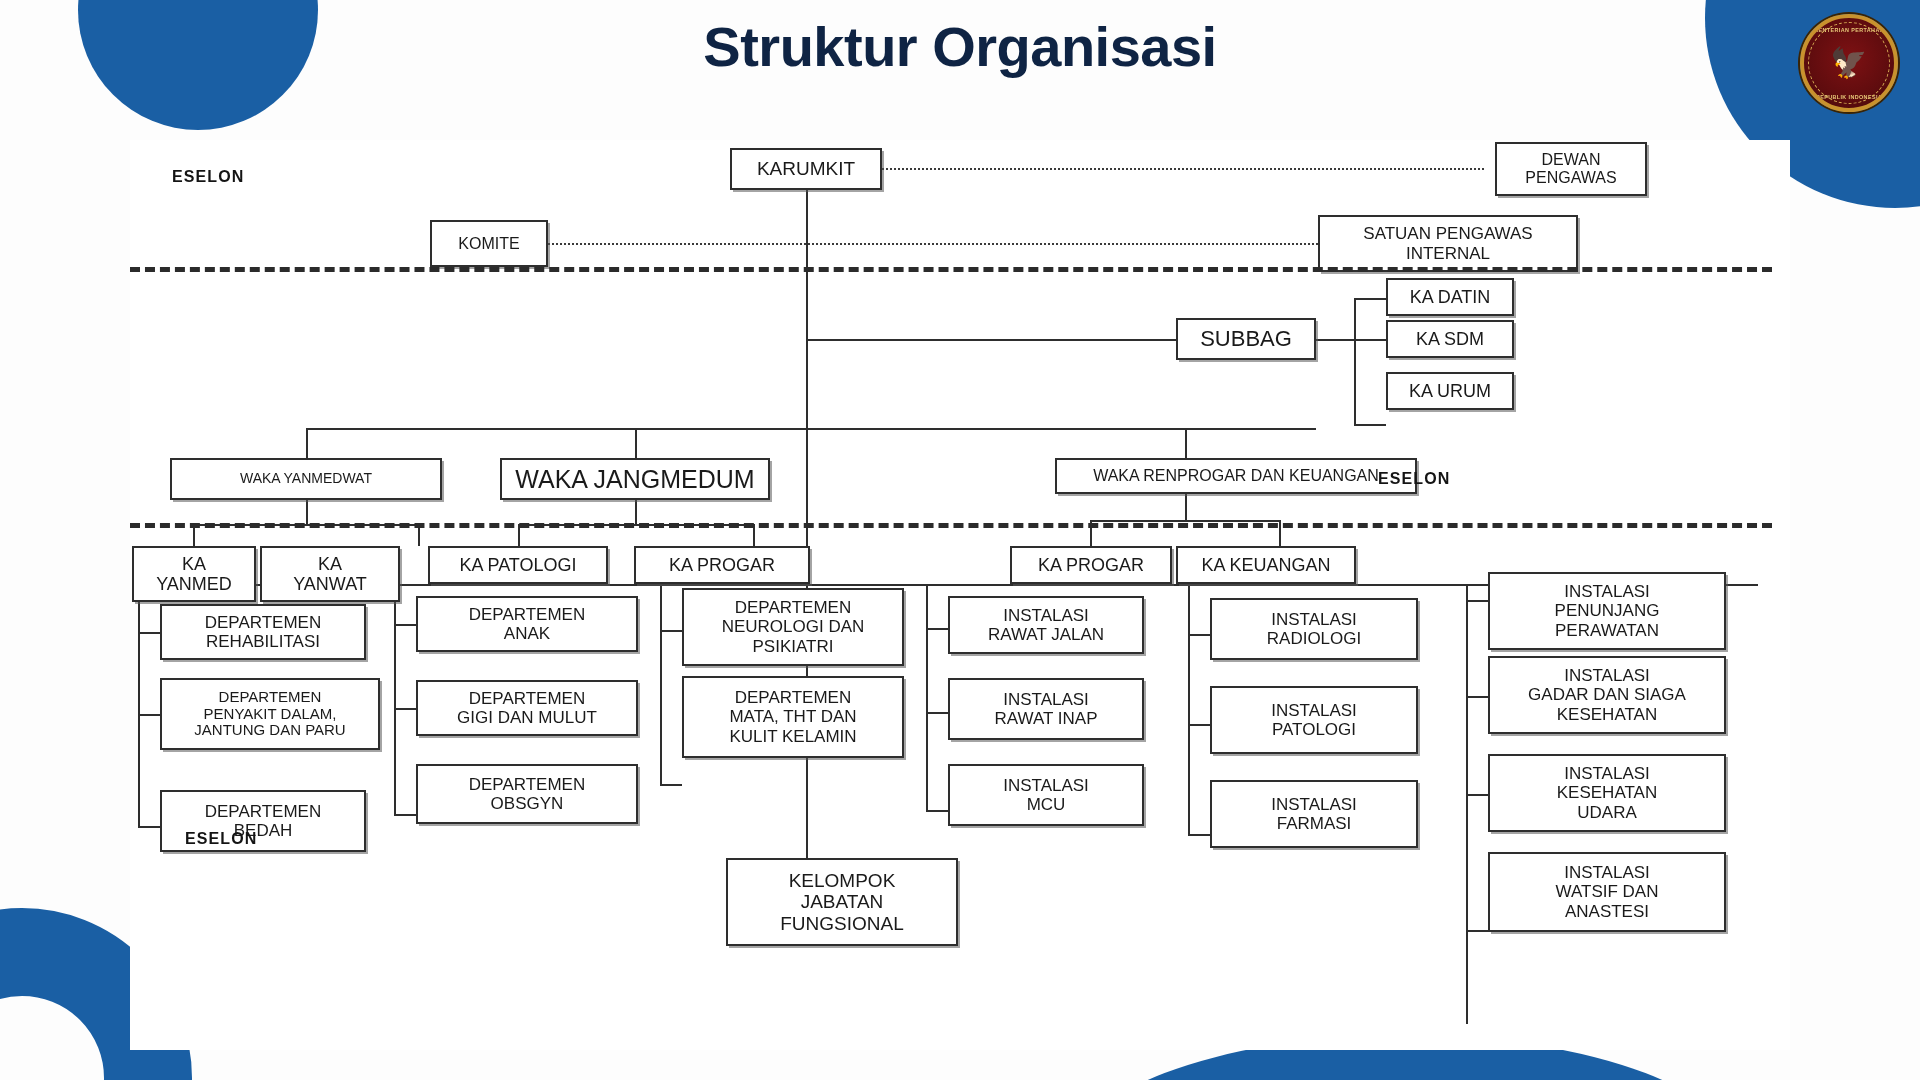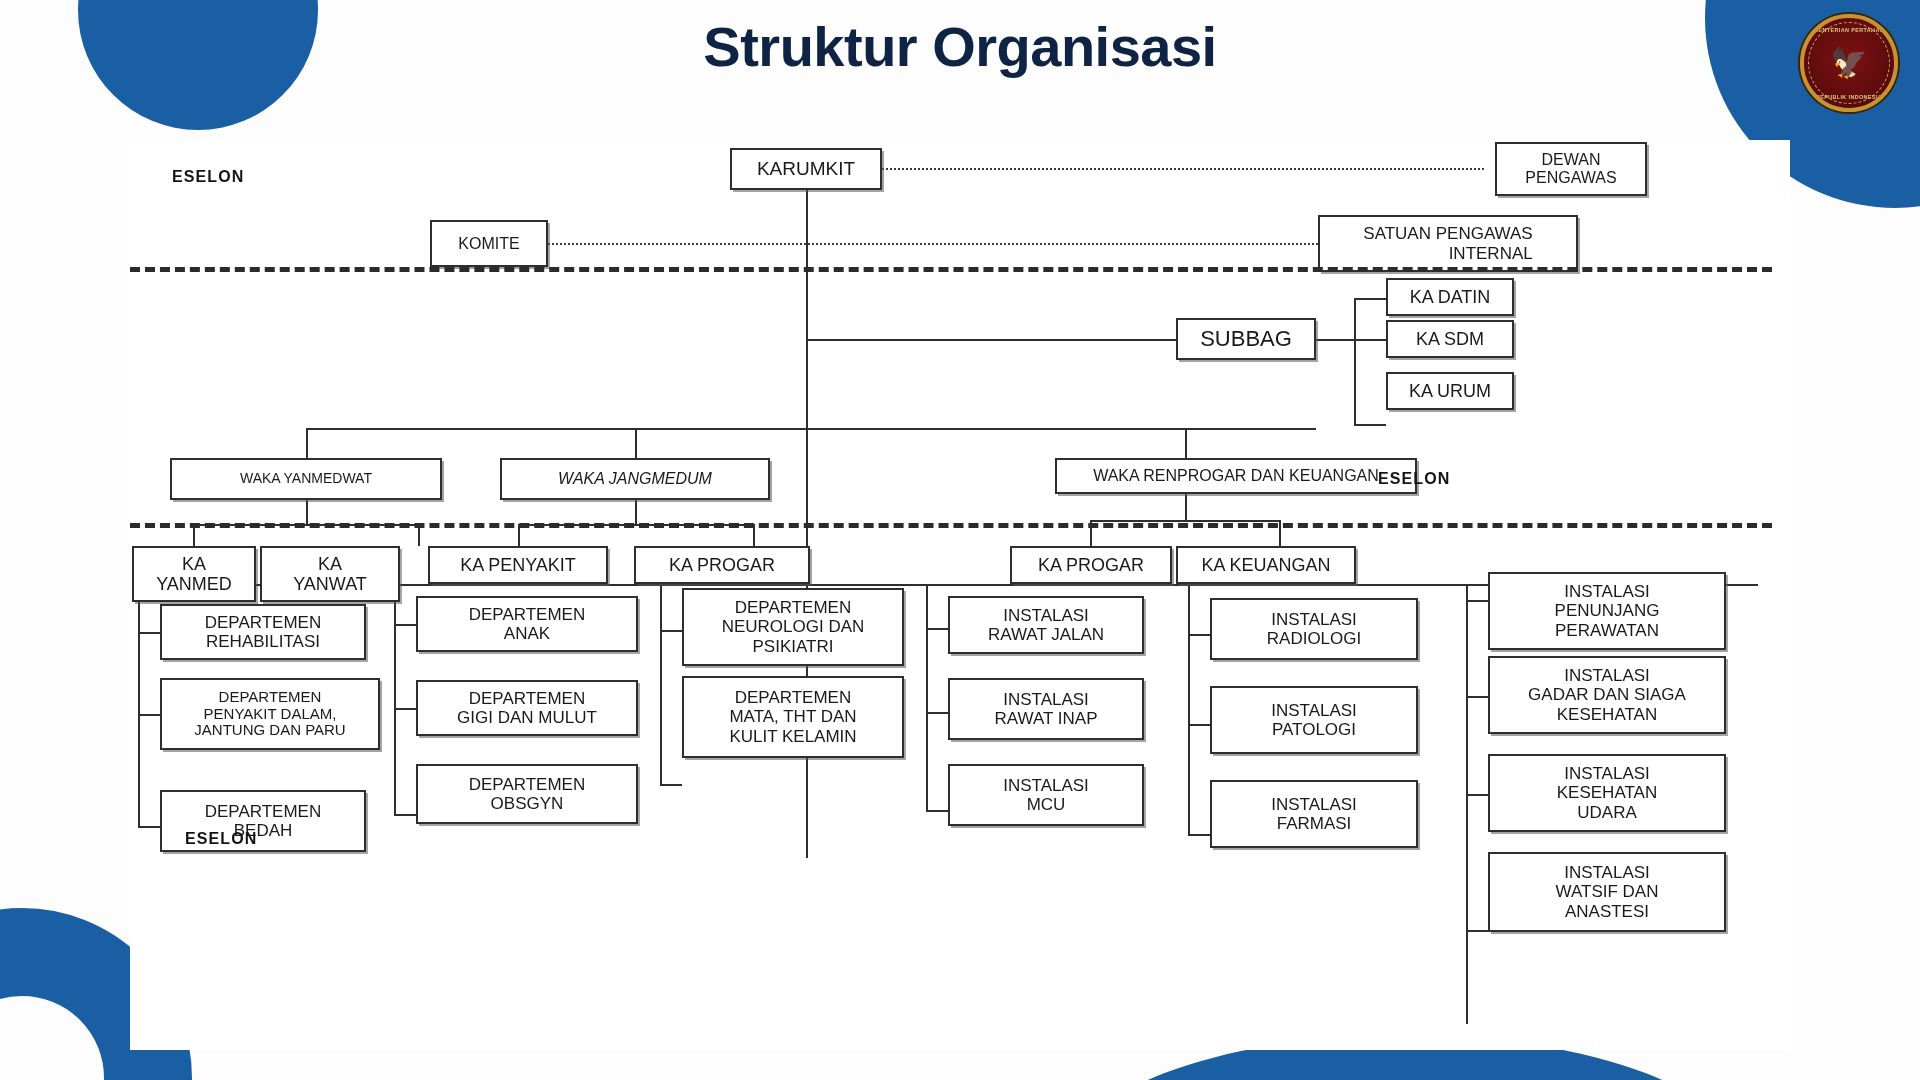--- a/index.html
+++ b/index.html
@@ -171,21 +171,21 @@
   <div class="dotted" style="left:752px; top:28px; width:602px;"></div>
   <div class="node" style="left:1354px; top:2px; width:152px; height:54px; font-size:16px; white-space:pre-line;margin-left:11px;">
     <span>DEWAN
 PENGAWAS</span>
   </div>
 
   <div class="node" style="left:300px; top:80px; width:118px; height:47px; font-size:16px;">
     <span>KOMITE</span>
   </div>
   <div class="dotted" style="left:418px; top:103px; width:770px;"></div>
-  <div class="node" style="left:1188px; top:75px; width:260px; height:57px; font-size:17px; white-space:pre-line;text-align:right;">
+  <div class="node" style="left:1188px; top:75px; width:260px; height:57px; font-size:17px; white-space:pre-line;">
     <span>SATUAN PENGAWAS
 INTERNAL</span>
   </div>
 
   <div class="ln v" style="left:676px; top:50px;  height:668px;"></div>
 
   <div class="ln h" style="left:676px; top:199px; width:370px;"></div>
   <div class="node" style="left:1046px; top:178px; width:140px; height:42px; font-size:22px;">
     <span>SUBBAG</span>
   </div>
@@ -221,29 +221,29 @@
   <div class="node" style="left:2px;   top:406px; width:124px; height:56px; font-size:18px; white-space:pre-line;">
     <span>KA
 YANMED</span>
   </div>
   <div class="node" style="left:130px; top:406px; width:140px; height:56px; font-size:18px; white-space:pre-line;">
     <span>KA
 YANWAT</span>
   </div>
 
   <div class="ln v" style="left:505px; top:288px; height:30px;"></div>
-  <div class="node" style="left:370px; top:318px; width:270px; height:42px; font-size:16px;font-style:italic;">
+  <div class="node" style="left:370px; top:318px; width:270px; height:42px; font-size:25px;">
     <span>WAKA JANGMEDUM</span>
   </div>
   <div class="ln v" style="left:505px; top:360px; height:24px;"></div>
   <div class="ln h" style="left:388px; top:384px; width:236px;"></div>
   <div class="ln v" style="left:388px; top:384px; height:22px;"></div>
   <div class="ln v" style="left:623px; top:384px; height:22px;"></div>
   <div class="node" style="left:298px; top:406px; width:180px; height:38px; font-size:18px;">
-    <span>KA PENYAKIT</span>
+    <span>KA PATOLOGI</span>
   </div>
   <div class="node" style="left:504px; top:406px; width:176px; height:38px; font-size:18px;">
     <span>KA PROGAR</span>
   </div>
 
   <div class="ln v" style="left:1055px; top:288px; height:30px;"></div>
   <div class="node" style="left:925px;  top:318px; width:362px; height:36px; font-size:16px;">
     <span>WAKA RENPROGAR DAN KEUANGAN</span>
   </div>
   <div class="ln v" style="left:1055px; top:354px; height:26px;"></div>
@@ -362,14 +362,19 @@
 KESEHATAN
 UDARA</span>
   </div>
   <div class="ln h" style="left:1336px; top:790px; width:22px;"></div>
   <div class="node" style="left:1358px; top:712px; width:238px; height:80px; font-size:17px; white-space:pre-line;">
     <span>INSTALASI
 WATSIF DAN
 ANASTESI</span>
   </div>
 
+  <div class="node" style="left:596px; top:718px; width:232px; height:88px; font-size:19px; white-space:pre-line;">
+    <span>KELOMPOK
+JABATAN
+FUNGSIONAL</span>
+  </div>
 
 </div>
 
 </body></html>

